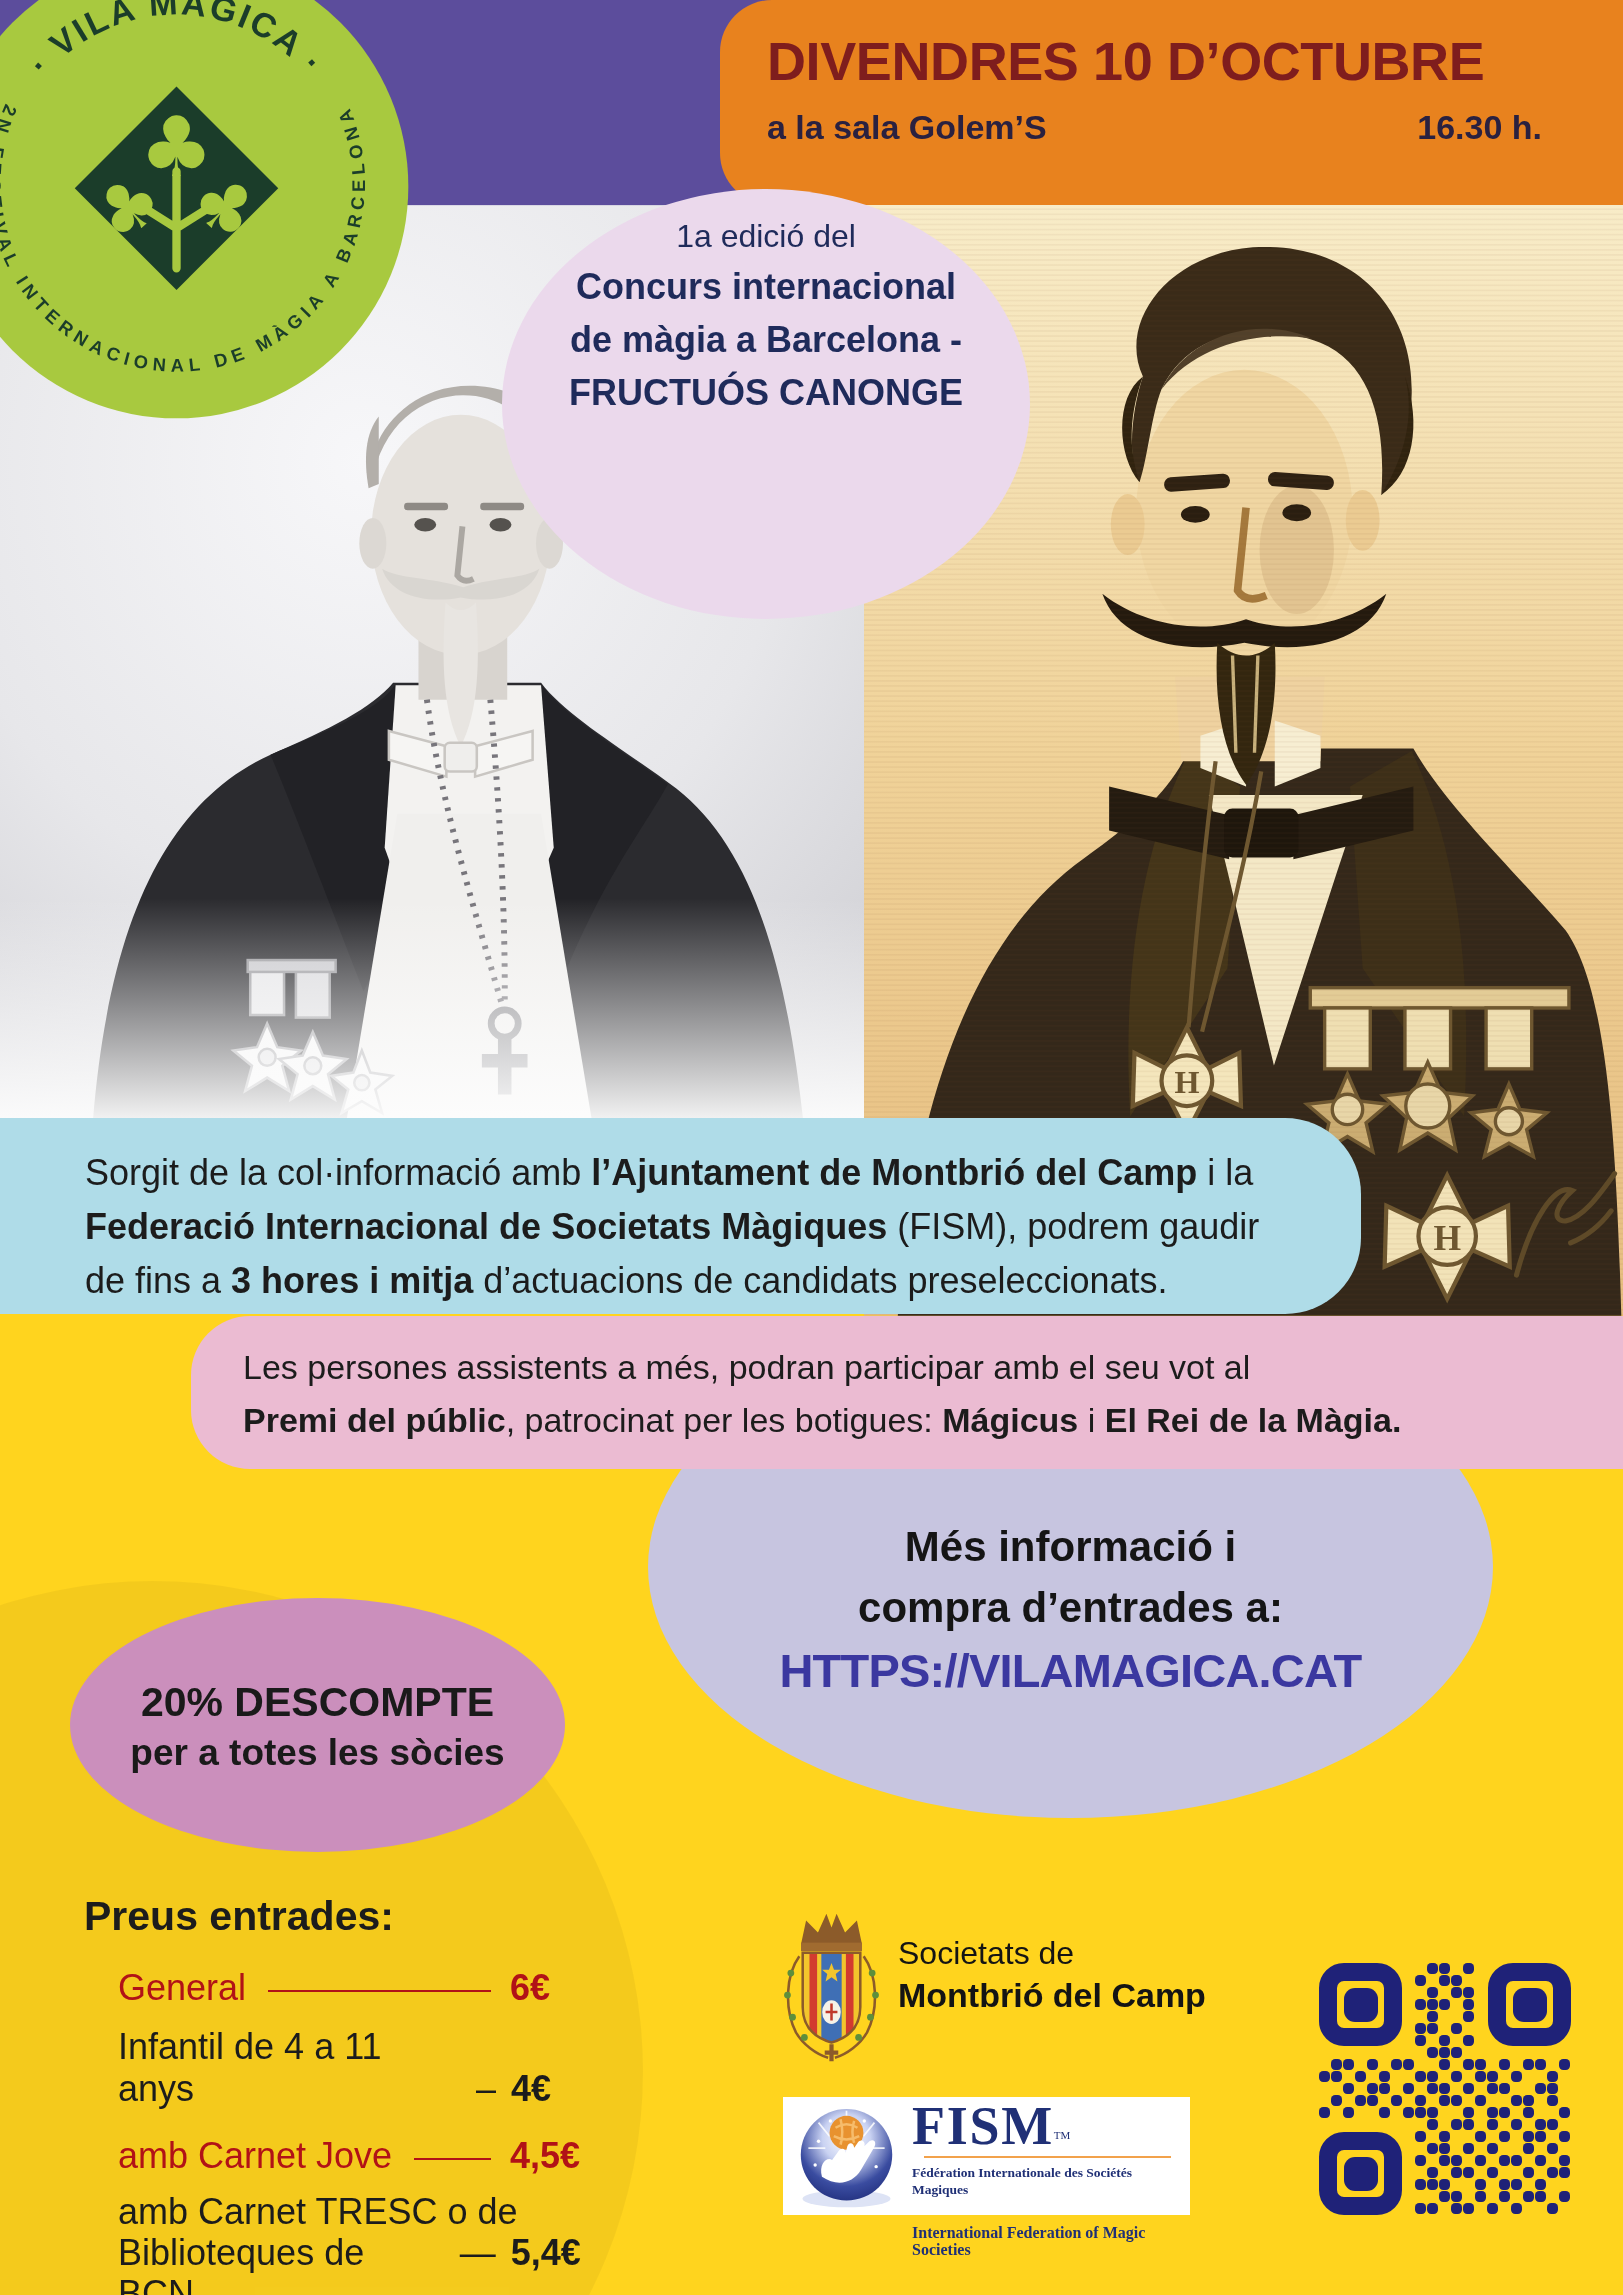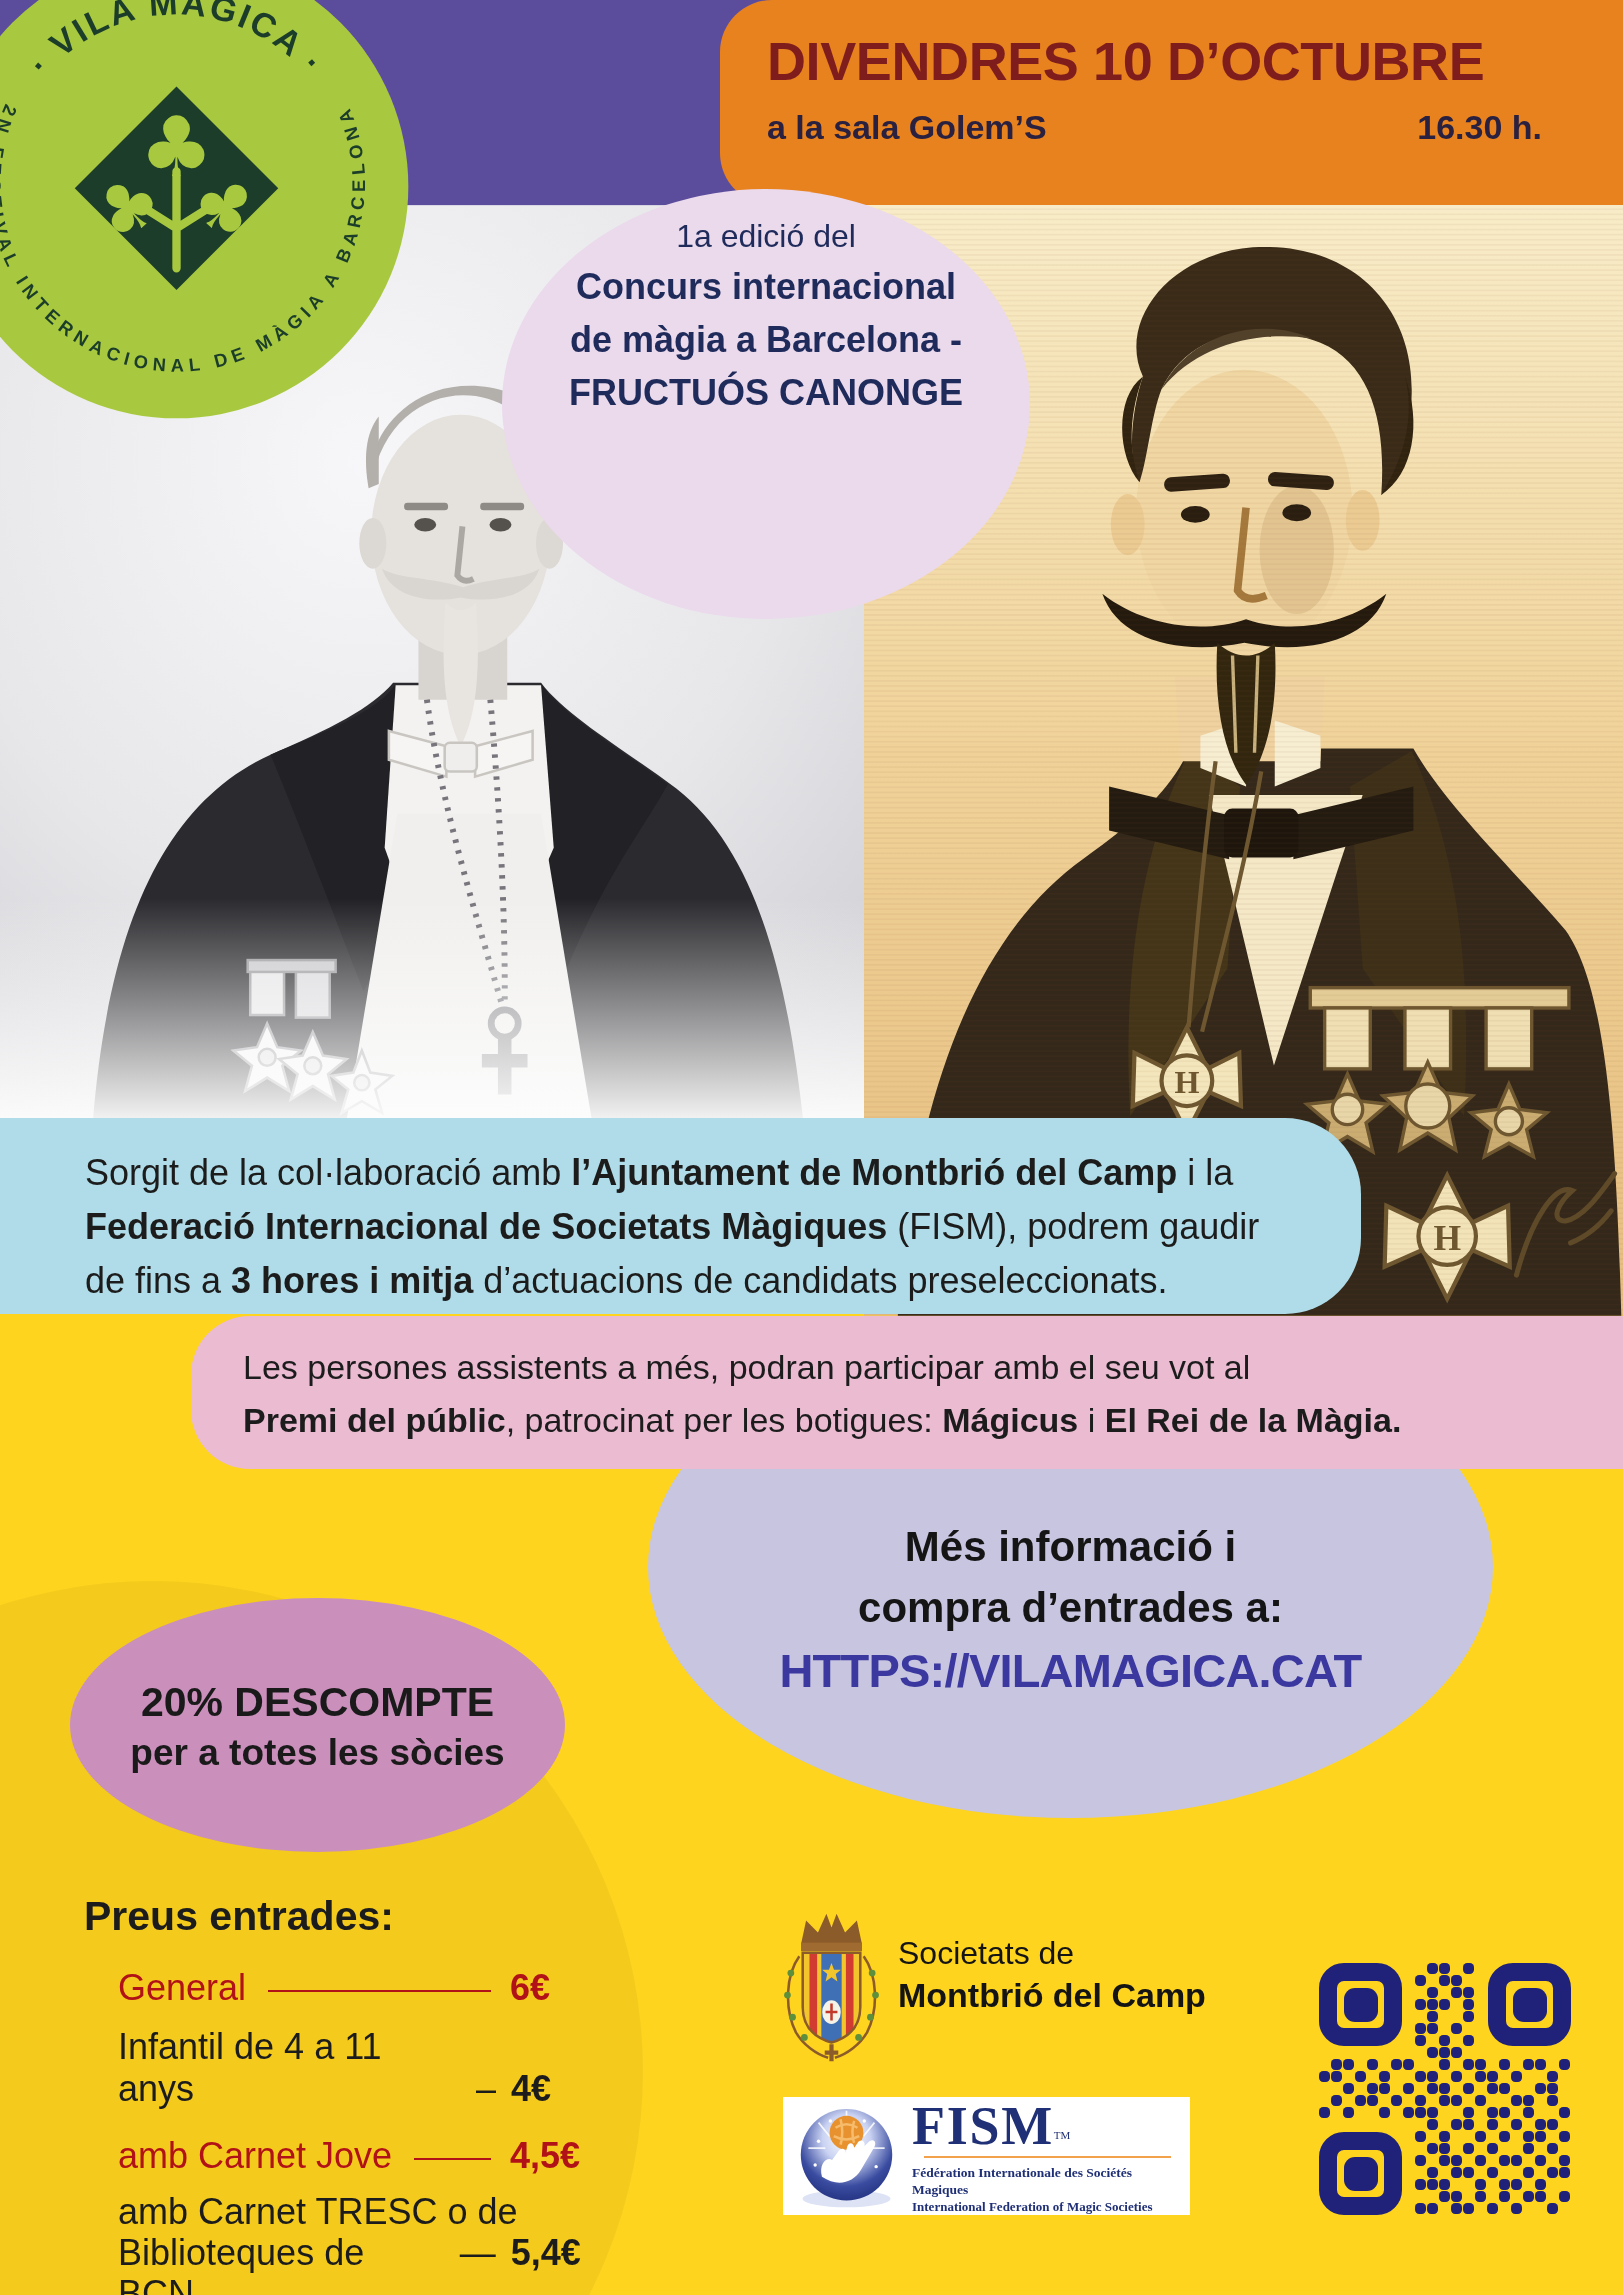--- a/index.html
+++ b/index.html
@@ -62,21 +62,21 @@
   .ajuntament-text{left:898px;top:1932px;z-index:6;font-size:32px;line-height:42px;color:#141414;}
   .ajuntament-text .l2{font-weight:bold;font-size:34px;}
   .fism-card{left:783px;top:2097px;width:407px;height:118px;background:#ffffff;z-index:6;}
   .fism-sphere{position:absolute;left:10px;top:6.8px;}
   .fism-right{position:absolute;left:129px;right:6.8px;top:3.4px;text-align:left;color:#203076;
               font-family:"Liberation Serif",serif;}
   .fism-name{font-size:54px;line-height:52px;font-weight:bold;letter-spacing:1.7px;}
   .fism-tm{font-size:11px;vertical-align:5px;letter-spacing:0;}
   .fism-rule{height:2.5px;background:#F2A24B;margin:3.4px 12px 6px 12px;}
   .fism-small{font-size:13.5px;line-height:17px;font-weight:bold;}
-  .fism-small.en{font-size:13px;}
+  .fism-small.en{font-size:16px;margin-top:26px;}
   
   .qr{left:1319px;top:1963px;width:252px;height:252px;z-index:6;}
   .qr-cells{position:absolute;left:0;top:0;width:100%;height:100%;}
   .qr-cell{position:absolute;width:11px;height:11px;background:#1F2278;border-radius:4.2px;}
   .finder{position:absolute;width:83px;height:83px;border:18px solid #1F2278;
           border-radius:25px;box-sizing:border-box;}
   .finder-dot{position:absolute;width:34px;height:34px;background:#1F2278;border-radius:11px;
               left:6.8px;top:6.8px;}
   .f-tl{left:0;top:0;} .f-tr{right:0;top:0;} .f-bl{left:0;bottom:0;}
 </style>
@@ -278,21 +278,21 @@
   </svg>
 
   <div class="abs bubble">
     <div class="bubble-l1">1a edició del</div>
     <div class="bubble-b">Concurs internacional</div>
     <div class="bubble-b">de màgia a Barcelona -</div>
     <div class="bubble-b">FRUCTUÓS CANONGE</div>
   </div>
 
   <div class="abs band-blue">
-    <div><span>Sorgit de la col·laboració amb </span><span class="b">l’Ajuntament de Montbrió del Camp</span><span> i la</span></div>
+    <div><span>Sorgit de la col·informació amb </span><span class="b">l’Ajuntament de Montbrió del Camp</span><span> i la</span></div>
     <div><span class="b">Federació Internacional de Societats Màgiques</span><span> (FISM), podrem gaudir</span></div>
     <div><span>de fins a </span><span class="b">3 hores i mitja</span><span> d’actuacions de candidats preseleccionats.</span></div>
   </div>
 
   <div class="abs band-pink">
     <div>Les persones assistents a més, podran participar amb el seu vot al</div>
     <div><span class="b">Premi del públic</span><span>, patrocinat per les botigues: </span><span class="b">Mágicus</span><span> i </span><span class="b">El Rei de la Màgia.</span></div>
   </div>
 
   <div class="abs ellipse-info">

